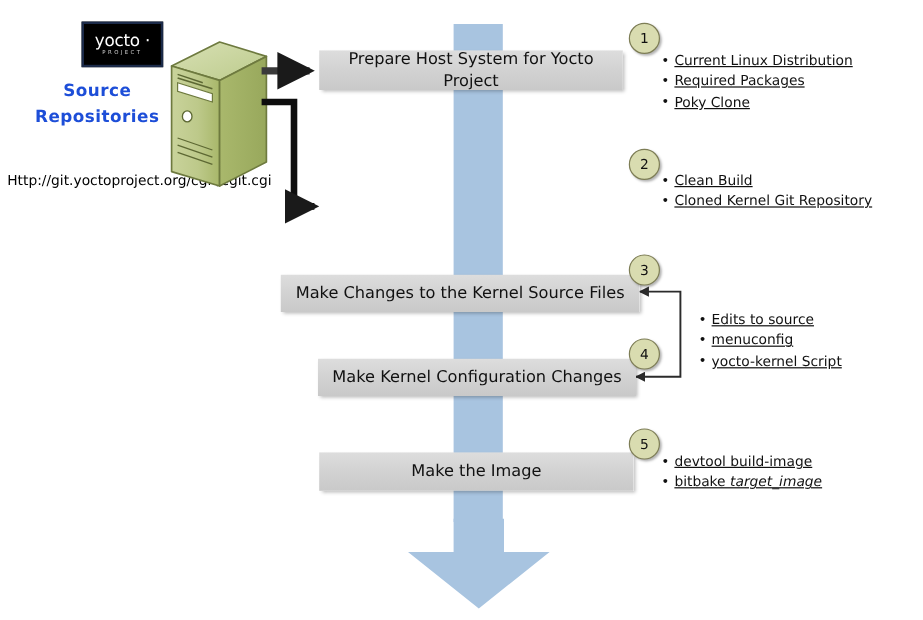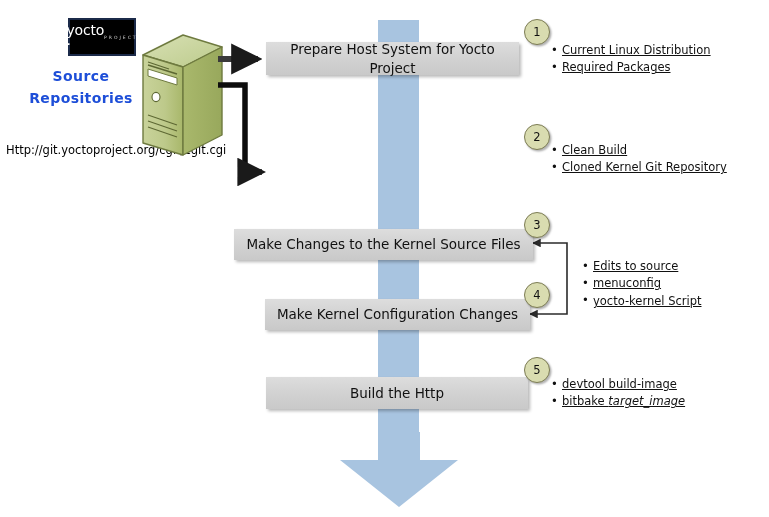--- a/index.html
+++ b/index.html
@@ -22,21 +22,21 @@
   .logo-box {
     position: absolute;
     left: 68px;
     top: 18px;
     width: 68px;
     height: 38px;
     background: #000000;
     border: 2px solid #1b2a49;
     box-sizing: border-box;
     display: flex;
-    flex-direction: row;
+    flex-direction: column;
     align-items: center;
     justify-content: center;
     line-height: 1;
   }
   .logo-main {
     color: #ffffff;
     font-size: 14px;
     font-weight: 400;
     letter-spacing: -0.2px;
   }
@@ -243,21 +243,21 @@
 
   <div class="pbox" style="left:234px; top:229px; width:299px; height:31px;text-align:center;">
     <span>Make Changes to the Kernel Source Files</span>
   </div>
 
   <div class="pbox" style="left:265px; top:299px; width:265px; height:31px;">
     <span>Make Kernel Configuration Changes</span>
   </div>
 
   <div class="pbox" style="left:266px; top:377px; width:262px; height:32px;">
-    <span>Build the Http</span>
+    <span>Make the Image</span>
   </div>
 
   <div class="step-circle" style="left:524px; top:19px;">
     <span>1</span>
   </div>
   <div class="step-circle" style="left:524px; top:124px;">
     <span>2</span>
   </div>
   <div class="step-circle" style="left:524px; top:212px;">
     <span>3</span>
@@ -269,20 +269,23 @@
     <span>5</span>
   </div>
 
   <div class="bullets" style="left:551px; top:42px;">
     <div class="b-item">
       <span>Current Linux Distribution</span>
     </div>
     <div class="b-item">
       <span>Required Packages</span>
     </div>
+    <div class="b-item">
+      <span>Poky Clone</span>
+    </div>
   </div>
 
   <div class="bullets" style="left:551px; top:142px;">
     <div class="b-item">
       <span>Clean Build</span>
     </div>
     <div class="b-item">
       <span>Cloned Kernel Git Repository</span>
     </div>
   </div>

